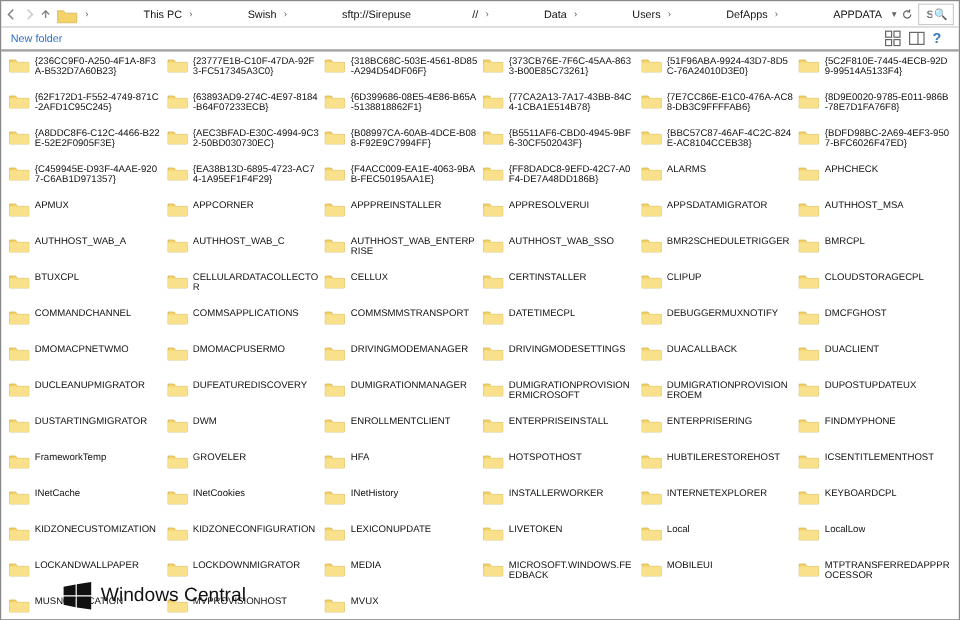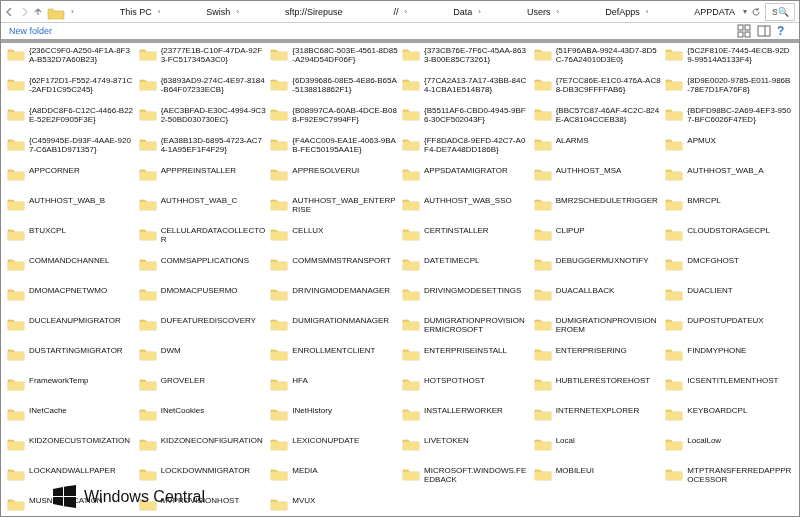--- a/index.html
+++ b/index.html
@@ -6,21 +6,21 @@
   html, body { margin: 0; padding: 0; font-family: "Segoe UI", Tahoma, sans-serif; font-size: 9px; color: #111; background: #fff; width: 800px; height: 517px; overflow: hidden; }
   .window { display: flex; flex-direction: column; height: 100%; border: 1px solid #888; }
   .addrbar { display: flex; align-items: center; height: 22px; border-bottom: 1px solid #ccc; padding: 0 4px; gap: 4px; }
   .navbtn { width: 14px; height: 14px; display: flex; align-items: center; justify-content: center; color: #888; }
   .navbtn svg { width: 10px; height: 10px; }
   .crumb-sep { color: #666; font-size: 8px; padding: 0 2px; }
   .crumb-text { white-space: nowrap; margin-left: 40px; }
   .addr-trail { flex: 1; }
   .searchbox { width: 130px; height: 18px; border: 1px solid #ccc; display: flex; align-items: center; padding: 0 4px; color: #999; }
   .searchbox input { border: none; outline: none; width: 100%; font-size: 9px; color: #333; background: transparent; font-weight: bold; }
-  .toolbar { display: flex; align-items: center; height: 20px; padding: 0 8px; border-bottom: 4px solid #a3a3a3; color: #2a6fc7; justify-content: space-between; }
+  .toolbar { display: flex; align-items: center; height: 20px; padding: 0 8px; border-bottom: 2px solid #a3a3a3; color: #2a6fc7; justify-content: space-between; }
   .toolbar-right { display: flex; gap: 6px; align-items: center; }
   .toolbar-right .ico { width: 14px; height: 14px; color: #666; }
   .content { flex: 1; overflow: hidden; padding: 2px 4px; }
   .grid { display: grid; grid-template-columns: repeat(6, 1fr); gap: 0; }
   .item { display: flex; align-items: flex-start; gap: 4px; height: 30px; padding: 1px 2px; overflow: hidden; }
   .item .folder-ico { flex: 0 0 18px; height: 14px; margin-top: 1px; }
   .folder-ico svg { width: 18px; height: 14px; }
   .item .label { font-size: 8px; line-height: 9px; word-break: break-all; overflow: hidden; max-height: 18px; }
   .watermark { position: absolute; left: 50px; bottom: 6px; display: flex; align-items: center; gap: 6px; pointer-events: none; }
   .watermark .wm-ico { width: 28px; height: 28px; }
@@ -265,20 +265,27 @@
               <path d="M1 3 h5 l1.5 2 H17 v8 H1 z" fill="#f5d36b" stroke="#caa23a" stroke-width="0.5"></path>
               <path d="M1 5 h16 v8 H1 z" fill="#f9e08a"></path>
             </svg></span>
           <span class="label">ALARMS</span>
         </div>
         <div class="item">
           <span class="folder-ico"><svg viewBox="0 0 18 14">
               <path d="M1 3 h5 l1.5 2 H17 v8 H1 z" fill="#f5d36b" stroke="#caa23a" stroke-width="0.5"></path>
               <path d="M1 5 h16 v8 H1 z" fill="#f9e08a"></path>
             </svg></span>
+          <span class="label">APHCHECK</span>
+        </div>
+        <div class="item">
+          <span class="folder-ico"><svg viewBox="0 0 18 14">
+              <path d="M1 3 h5 l1.5 2 H17 v8 H1 z" fill="#f5d36b" stroke="#caa23a" stroke-width="0.5"></path>
+              <path d="M1 5 h16 v8 H1 z" fill="#f9e08a"></path>
+            </svg></span>
           <span class="label">APMUX</span>
         </div>
         <div class="item">
           <span class="folder-ico"><svg viewBox="0 0 18 14">
               <path d="M1 3 h5 l1.5 2 H17 v8 H1 z" fill="#f5d36b" stroke="#caa23a" stroke-width="0.5"></path>
               <path d="M1 5 h16 v8 H1 z" fill="#f9e08a"></path>
             </svg></span>
           <span class="label">APPCORNER</span>
         </div>
         <div class="item">
@@ -308,27 +315,20 @@
               <path d="M1 5 h16 v8 H1 z" fill="#f9e08a"></path>
             </svg></span>
           <span class="label">AUTHHOST_MSA</span>
         </div>
         <div class="item">
           <span class="folder-ico"><svg viewBox="0 0 18 14">
               <path d="M1 3 h5 l1.5 2 H17 v8 H1 z" fill="#f5d36b" stroke="#caa23a" stroke-width="0.5"></path>
               <path d="M1 5 h16 v8 H1 z" fill="#f9e08a"></path>
             </svg></span>
           <span class="label">AUTHHOST_WAB_A</span>
-        </div>
-        <div class="item">
-          <span class="folder-ico"><svg viewBox="0 0 18 14">
-              <path d="M1 3 h5 l1.5 2 H17 v8 H1 z" fill="#f5d36b" stroke="#caa23a" stroke-width="0.5"></path>
-              <path d="M1 5 h16 v8 H1 z" fill="#f9e08a"></path>
-            </svg></span>
-          <span class="label">AUTHHOST_WAB_B</span>
         </div>
         <div class="item">
           <span class="folder-ico"><svg viewBox="0 0 18 14">
               <path d="M1 3 h5 l1.5 2 H17 v8 H1 z" fill="#f5d36b" stroke="#caa23a" stroke-width="0.5"></path>
               <path d="M1 5 h16 v8 H1 z" fill="#f9e08a"></path>
             </svg></span>
           <span class="label">AUTHHOST_WAB_C</span>
         </div>
         <div class="item">
           <span class="folder-ico"><svg viewBox="0 0 18 14">

